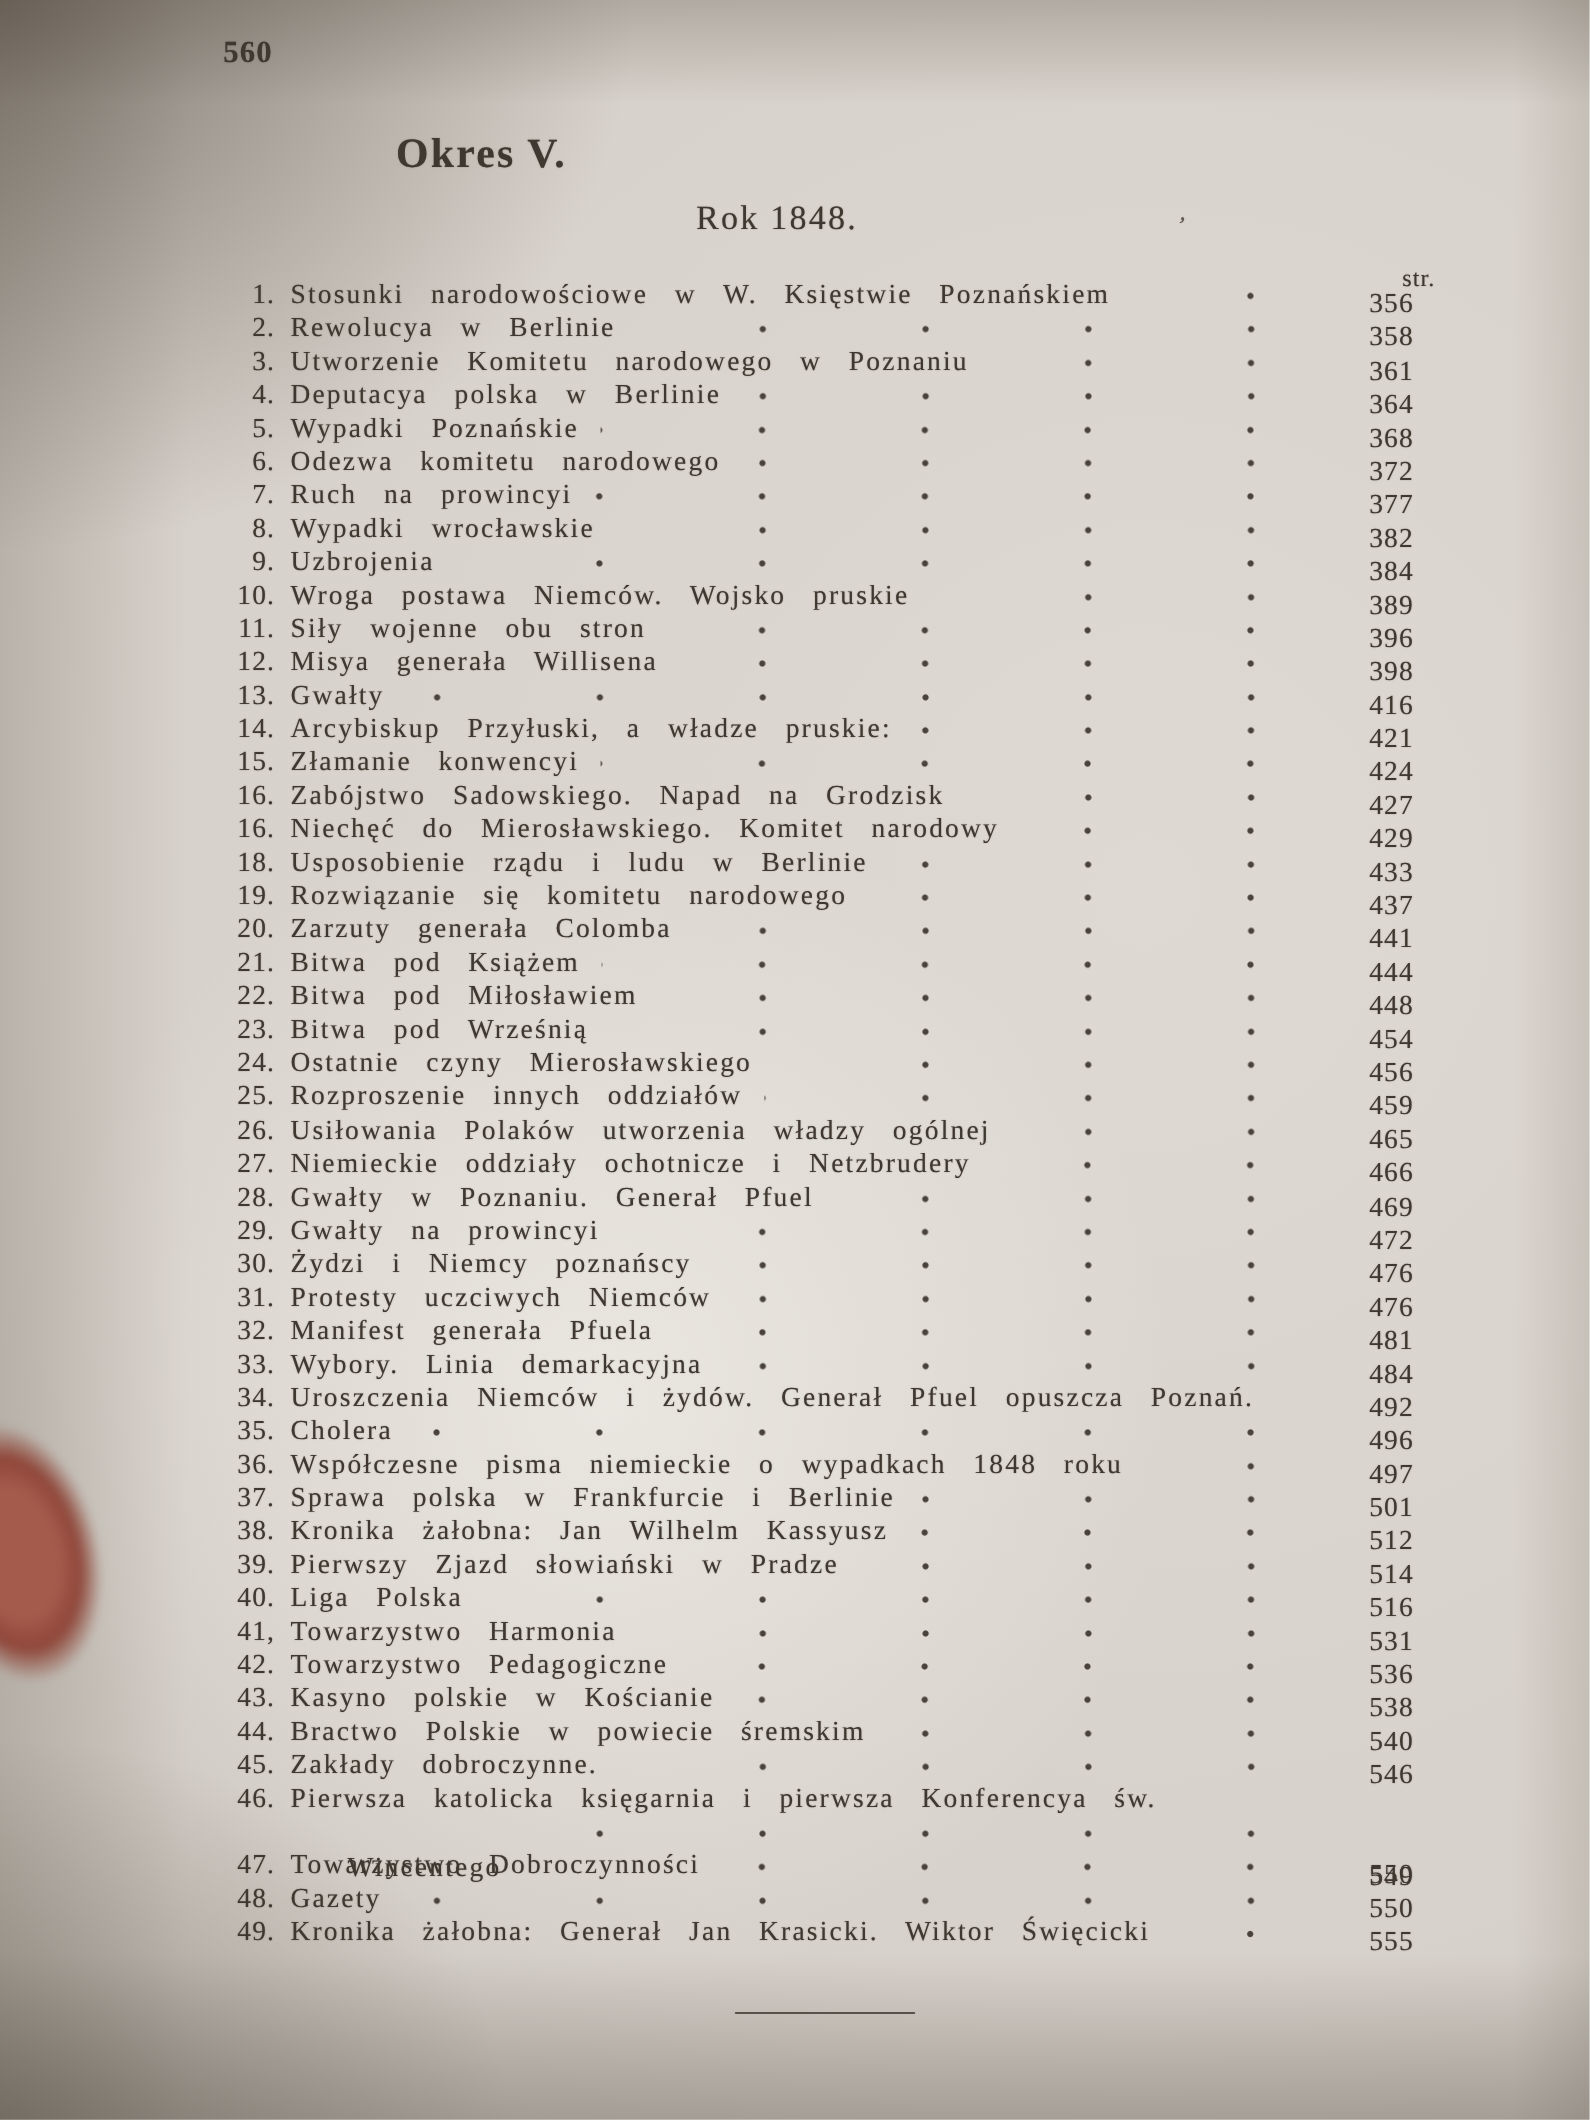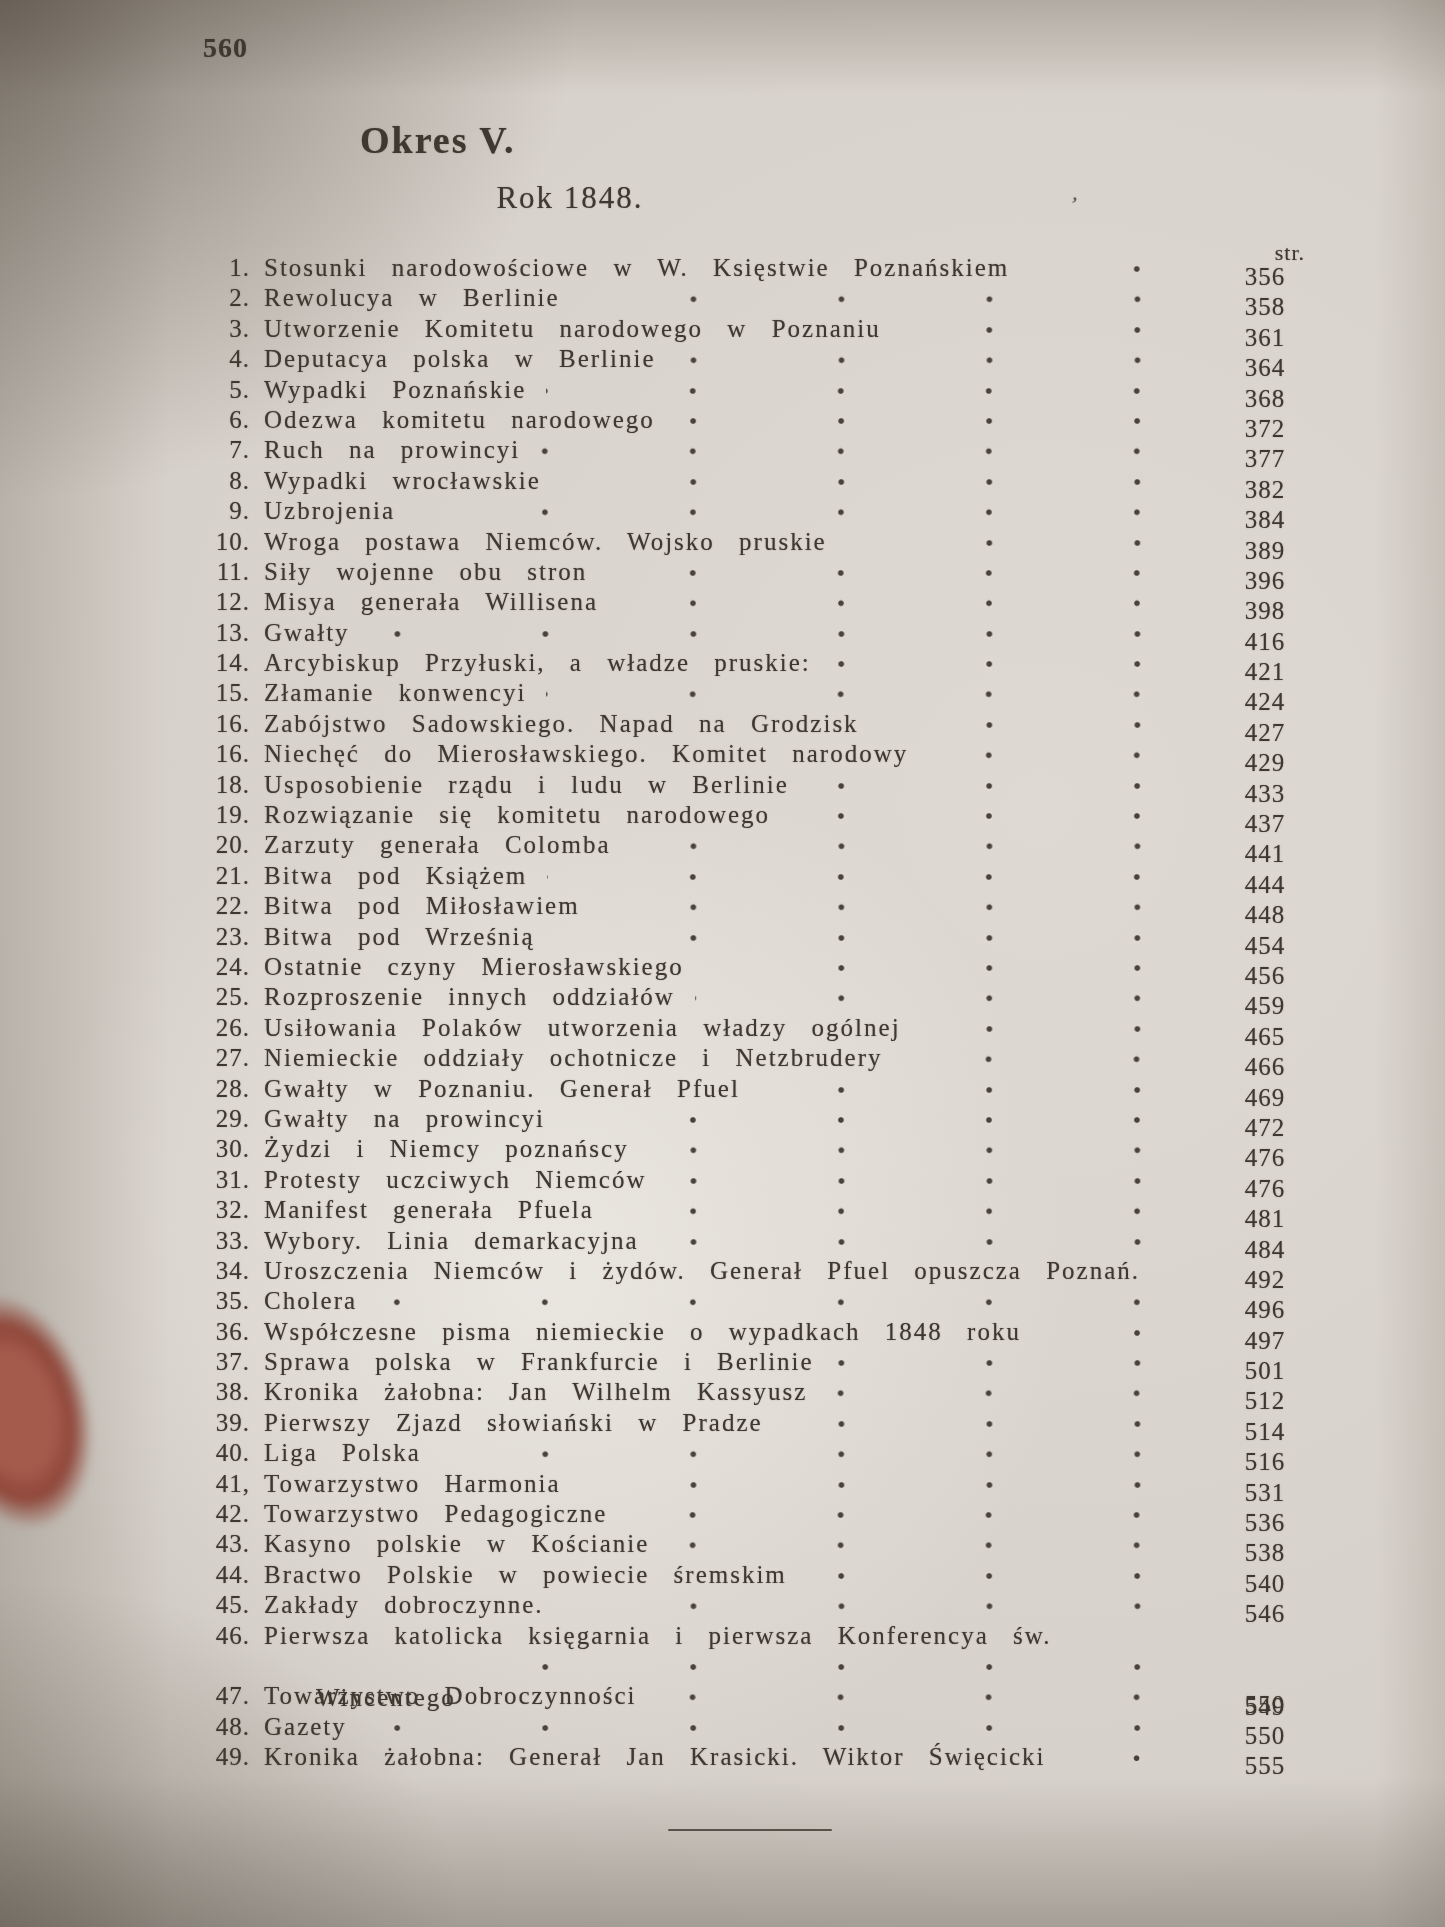--- a/index.html
+++ b/index.html
@@ -13,21 +13,21 @@
       linear-gradient(0deg, rgba(70,62,52,.33), rgba(70,62,52,0) 150px),
       radial-gradient(32% 18% at 0% 100%, rgba(70,60,50,.38), rgba(70,60,50,0) 100%),
       linear-gradient(270deg, rgba(88,78,66,.15), rgba(88,78,66,0) 70px),
       radial-gradient(48% 38% at 38% 66%, rgba(248,245,240,.55), rgba(248,245,240,0) 75%),
       radial-gradient(120% 95% at 72% 42%, #dedad3 0%, #d6d1ca 55%, #c8c3bb 85%, #b7b0a6 100%);
   }
   .ink{color:#3f3830;text-shadow:0 0 1.2px rgba(64,56,46,.5);}
   .folio{position:absolute;left:203px;top:32px;font-size:28px;font-weight:bold;letter-spacing:1px;}
   .h-okres{position:absolute;left:360px;top:118px;width:400px;text-align:left;
     font-size:38px;font-weight:bold;letter-spacing:2px;}
-  .h-rok{position:absolute;left:370px;top:180px;width:400px;text-align:center;
+  .h-rok{position:absolute;left:380px;top:180px;width:400px;text-align:right;
     font-size:31px;letter-spacing:2px;}
   .stray{position:absolute;left:1070px;top:192px;font-size:22px;transform:rotate(12deg);opacity:.8;}
   .strlbl{position:absolute;left:1205px;top:240px;width:100px;text-align:right;
     font-size:22px;letter-spacing:1px;}
   .toc{position:absolute;left:200px;top:254px;width:1105px;font-size:25px;letter-spacing:2px;word-spacing:16px;}
   .row{display:flex;align-items:baseline;height:30.4px;white-space:nowrap;}
   .no{flex:none;width:50px;text-align:right;padding-right:14px;letter-spacing:1px;word-spacing:0;}
   .title{flex:none;}
   .leader{flex:1 1 auto;align-self:stretch;min-width:0;margin:0 14px 0 20px;
     background-image:radial-gradient(circle, #48423a 2.3px, rgba(72,66,58,0) 3.3px);

